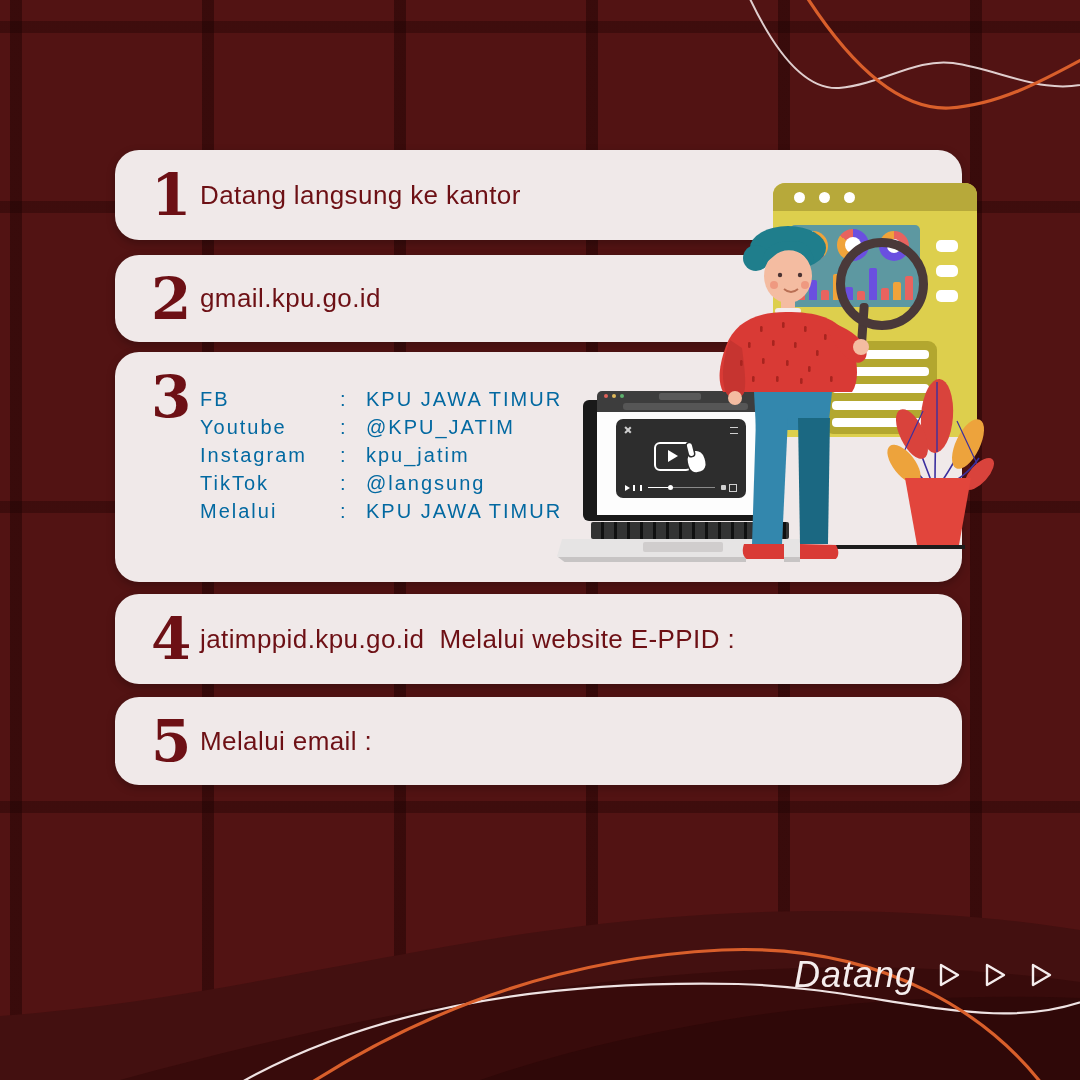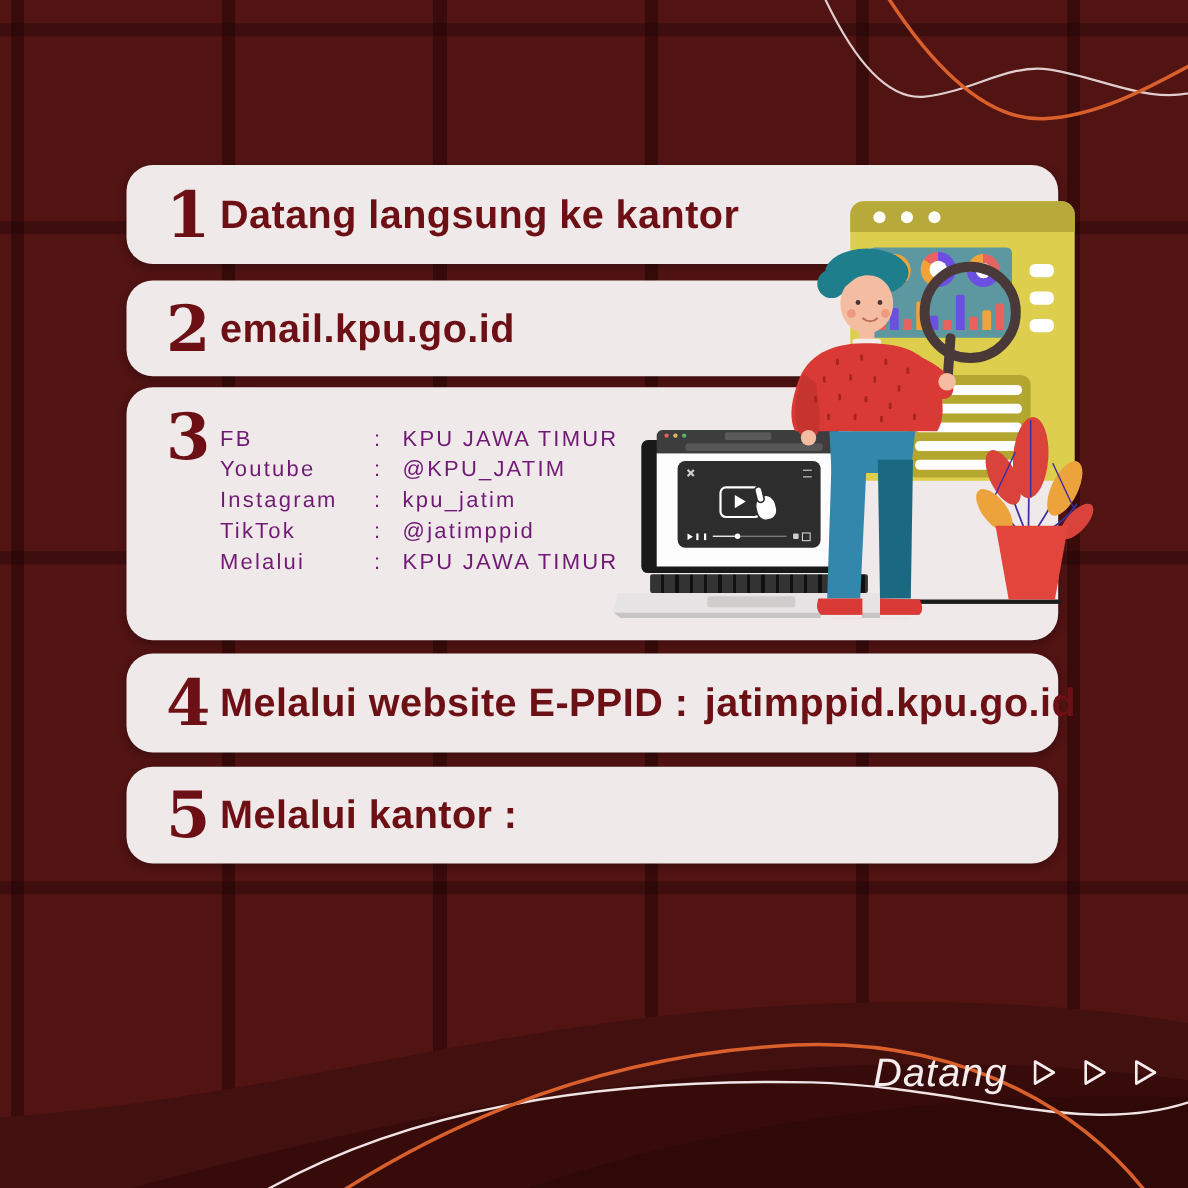--- a/index.html
+++ b/index.html
@@ -14,24 +14,24 @@
 
   
   .card{position:absolute;left:115px;width:847px;background:#f0e9e9;border-radius:24px;
     color:#6d1015;display:flex;align-items:center;box-shadow:0 3px 8px rgba(0,0,0,.25);}
   .c1{top:150px;height:90px}.c2{top:255px;height:87px}
   .c3{top:352px;height:230px;align-items:flex-start}
   .c4{top:594px;height:90px}.c5{top:697px;height:88px}
   .num{font-family:"DejaVu Serif",serif;font-weight:bold;font-size:58px;line-height:1;
     margin-left:36px;width:49px;flex:none;}
   .c3 .num{margin-top:16px;}
-  .ttl{font-weight:bold;font-size:36px;letter-spacing:.4px;white-space:nowrap;display:flex;gap:15px;}
+  .ttl{font-weight:normal;font-size:26px;letter-spacing:.4px;white-space:nowrap;display:flex;gap:15px;}
   .c3body{padding-top:18px;}
   .soc-list{margin-top:15px;}
-  .soc-row{display:flex;font-size:20px;letter-spacing:2px;line-height:28px;color:#701a75;}
+  .soc-row{display:flex;font-size:20px;letter-spacing:2px;line-height:28px;color:#0369a1;}
   .soc-plat{width:140px;flex:none;}
   .soc-colon{width:26px;flex:none;text-align:left;}
 
   
   .swipe{position:absolute;right:26px;top:954px;display:flex;align-items:center;gap:20px;
     color:#f5eded;font-style:italic;font-size:36px;letter-spacing:1px;}
   .swipe svg{display:block;}
 
   
   .ill{position:absolute;inset:0;pointer-events:none;}
@@ -129,21 +129,21 @@
   <div class="card c1">
     <div class="num">1</div>
     <div class="ttl">
         <span>Datang langsung ke kantor</span>
       </div>
   </div>
 
   <div class="card c2">
     <div class="num">2</div>
     <div class="ttl">
-      <span>email.kpu.go.id</span>
+      <span>gmail.kpu.go.id</span>
     </div>
   </div>
 
   <div class="card c3">
     <div class="num">3</div>
     <div class="c3body">
       <div class="soc-list">
         <div class="soc-row">
           <span class="soc-plat">FB</span>
           <span class="soc-colon">:</span>
@@ -155,43 +155,43 @@
           <span class="soc-acct">@KPU_JATIM</span>
         </div>
         <div class="soc-row">
           <span class="soc-plat">Instagram</span>
           <span class="soc-colon">:</span>
           <span class="soc-acct">kpu_jatim</span>
         </div>
         <div class="soc-row">
           <span class="soc-plat">TikTok</span>
           <span class="soc-colon">:</span>
-          <span class="soc-acct">@jatimppid</span>
+          <span class="soc-acct">@langsung</span>
         </div>
         <div class="soc-row">
           <span class="soc-plat">Melalui</span>
           <span class="soc-colon">:</span>
           <span class="soc-acct">KPU JAWA TIMUR</span>
         </div>
       </div>
     </div>
   </div>
 
   <div class="card c4">
     <div class="num">4</div>
     <div class="ttl">
+      <span>jatimppid.kpu.go.id</span>
       <span>Melalui website E-PPID :</span>
-      <span>jatimppid.kpu.go.id</span>
     </div>
   </div>
 
   <div class="card c5">
     <div class="num">5</div>
     <div class="ttl">
-      <span>Melalui kantor :</span>
+      <span>Melalui email :</span>
     </div>
   </div>
 
   <div class="ill">
     <div class="abs floor"></div>
 
     <div class="abs winY">
       <div class="winY-bar">
           <i></i>
           <i></i>

